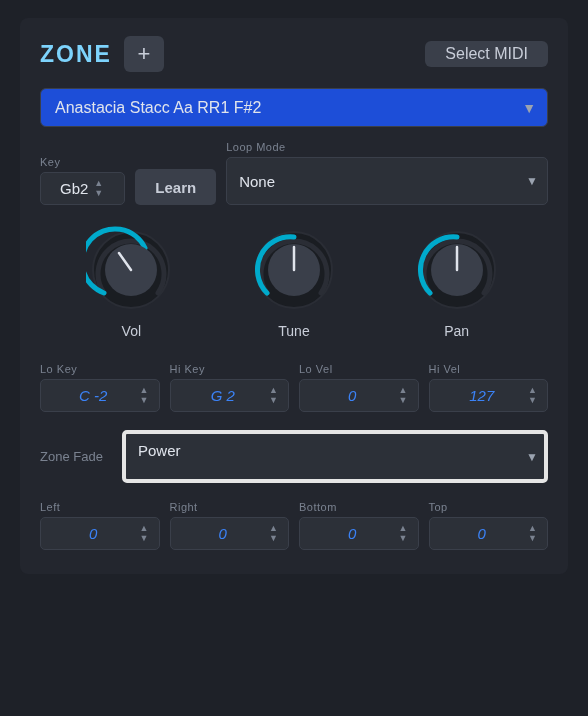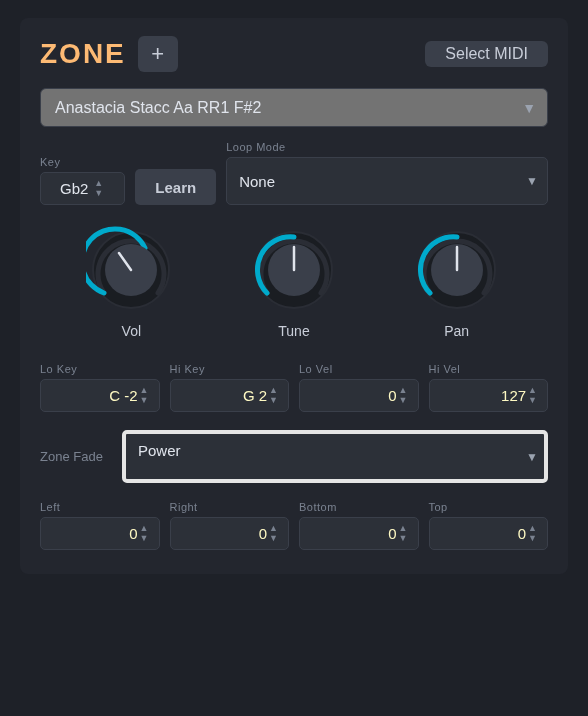--- a/index.html
+++ b/index.html
@@ -21,24 +21,24 @@
       padding: 18px 20px 24px 20px;
     }
     
     .header-row {
       display: flex;
       align-items: center;
       justify-content: space-between;
       margin-bottom: 16px;
     }
     .zone-label {
-      font-size: 28px;
+      font-size: 23px;
       font-weight: 700;
       letter-spacing: 2px;
-      color: #fdba74;
+      color: #7dd3fc;
       text-transform: uppercase;
     }
     .add-btn {
       background: #3a3f4a;
       border: none;
       border-radius: 6px;
       color: #c8cdd8;
       font-size: 22px;
       width: 40px;
       height: 36px;
@@ -61,21 +61,21 @@
     }
     
     .dropdown-row {
       margin-bottom: 14px;
     }
     .dropdown-wrapper {
       position: relative;
     }
     .dropdown-wrapper select {
       width: 100%;
-      background: #737373;
+      background: #1d4ed8;
       border: 1px solid #3a3f4a;
       border-radius: 6px;
       color: #e0e4ec;
       font-size: 16px;
       padding: 10px 36px 10px 14px;
       appearance: none;
       cursor: pointer;
     }
     .dropdown-wrapper .chevron {
       position: absolute;
@@ -208,24 +208,25 @@
     }
     .range-stepper {
       background: #2c3038;
       border: 1px solid #3a3f4a;
       border-radius: 5px;
       display: flex;
       align-items: center;
       padding: 6px 8px;
     }
     .range-value {
-      color: #fef9c3;
+      color: #3b82f6;
       font-size: 15px;
       flex: 1;
-      text-align: right;
+      text-align: center;
+      font-style: italic;
     }
     
     .zone-fade-row {
       display: flex;
       align-items: center;
       gap: 12px;
       margin-bottom: 18px;
     }
     .zone-fade-label {
       font-size: 13px;

